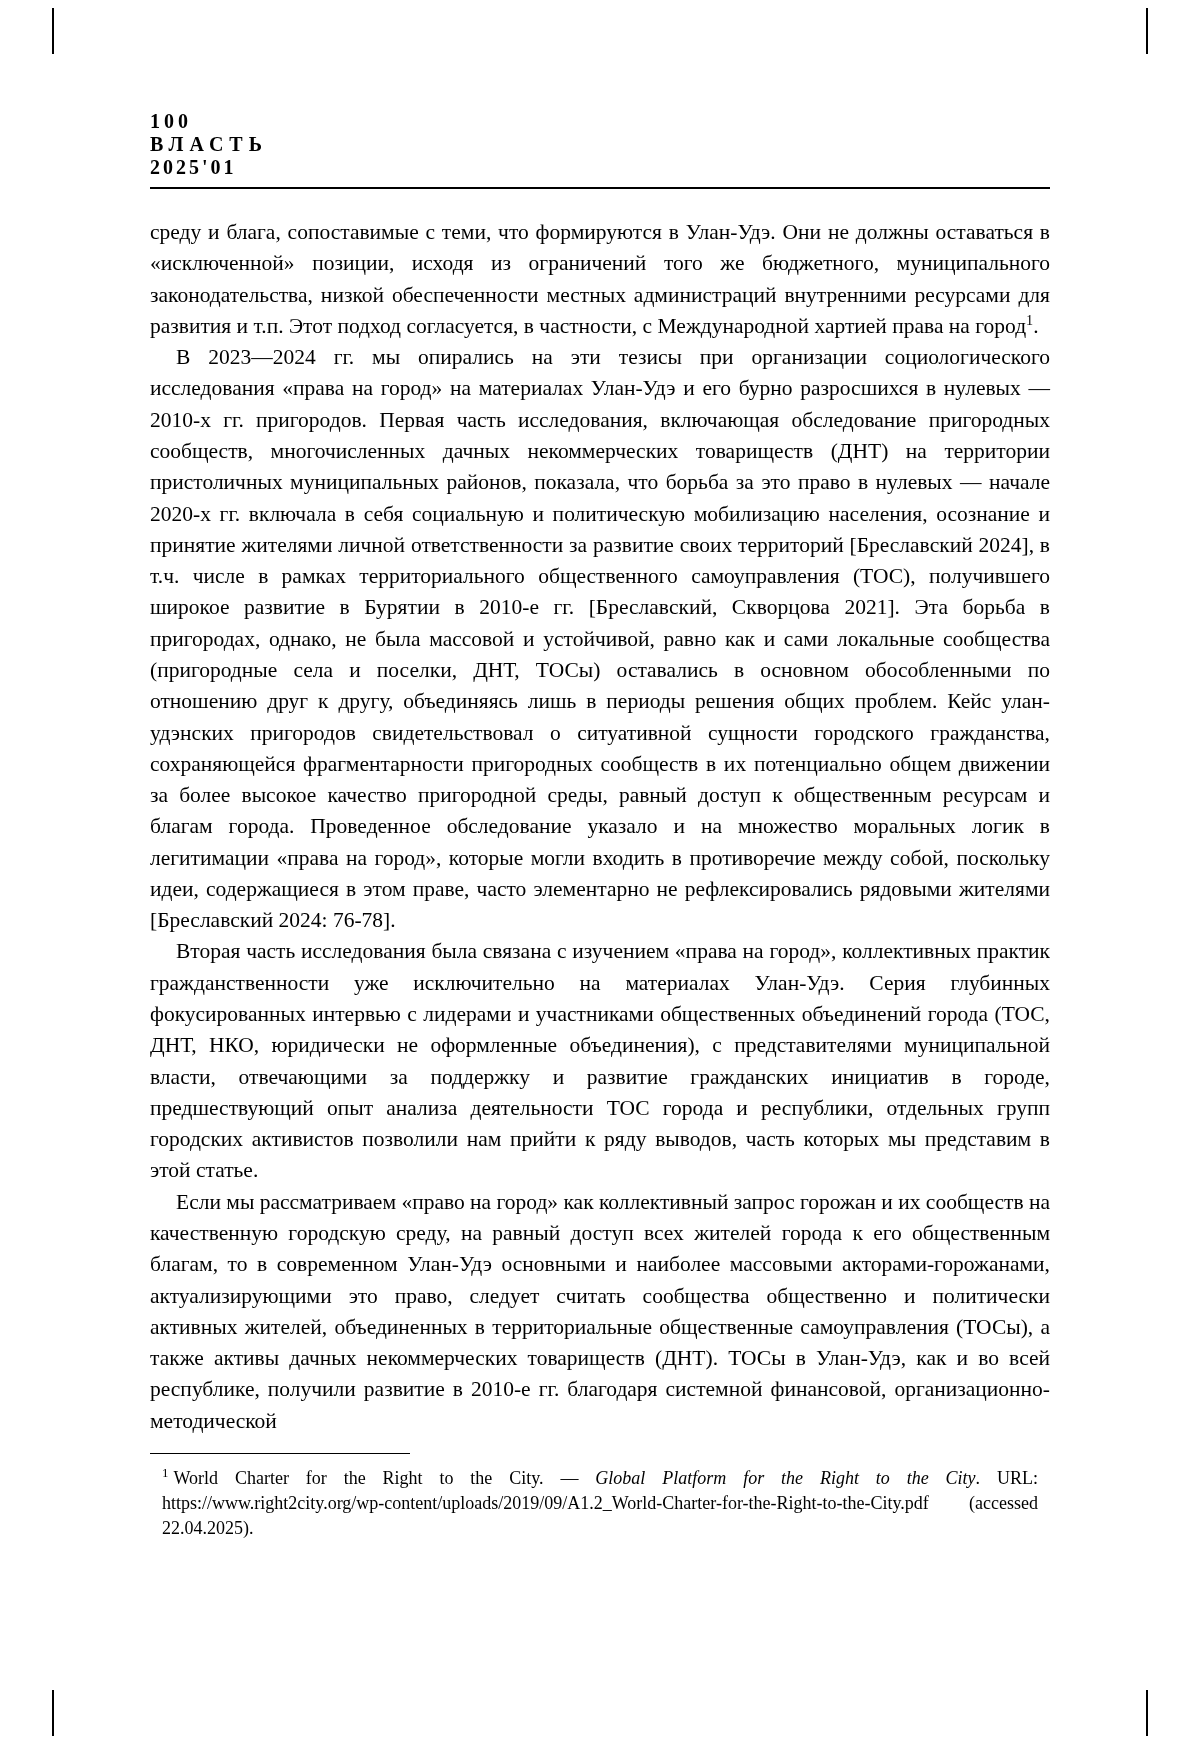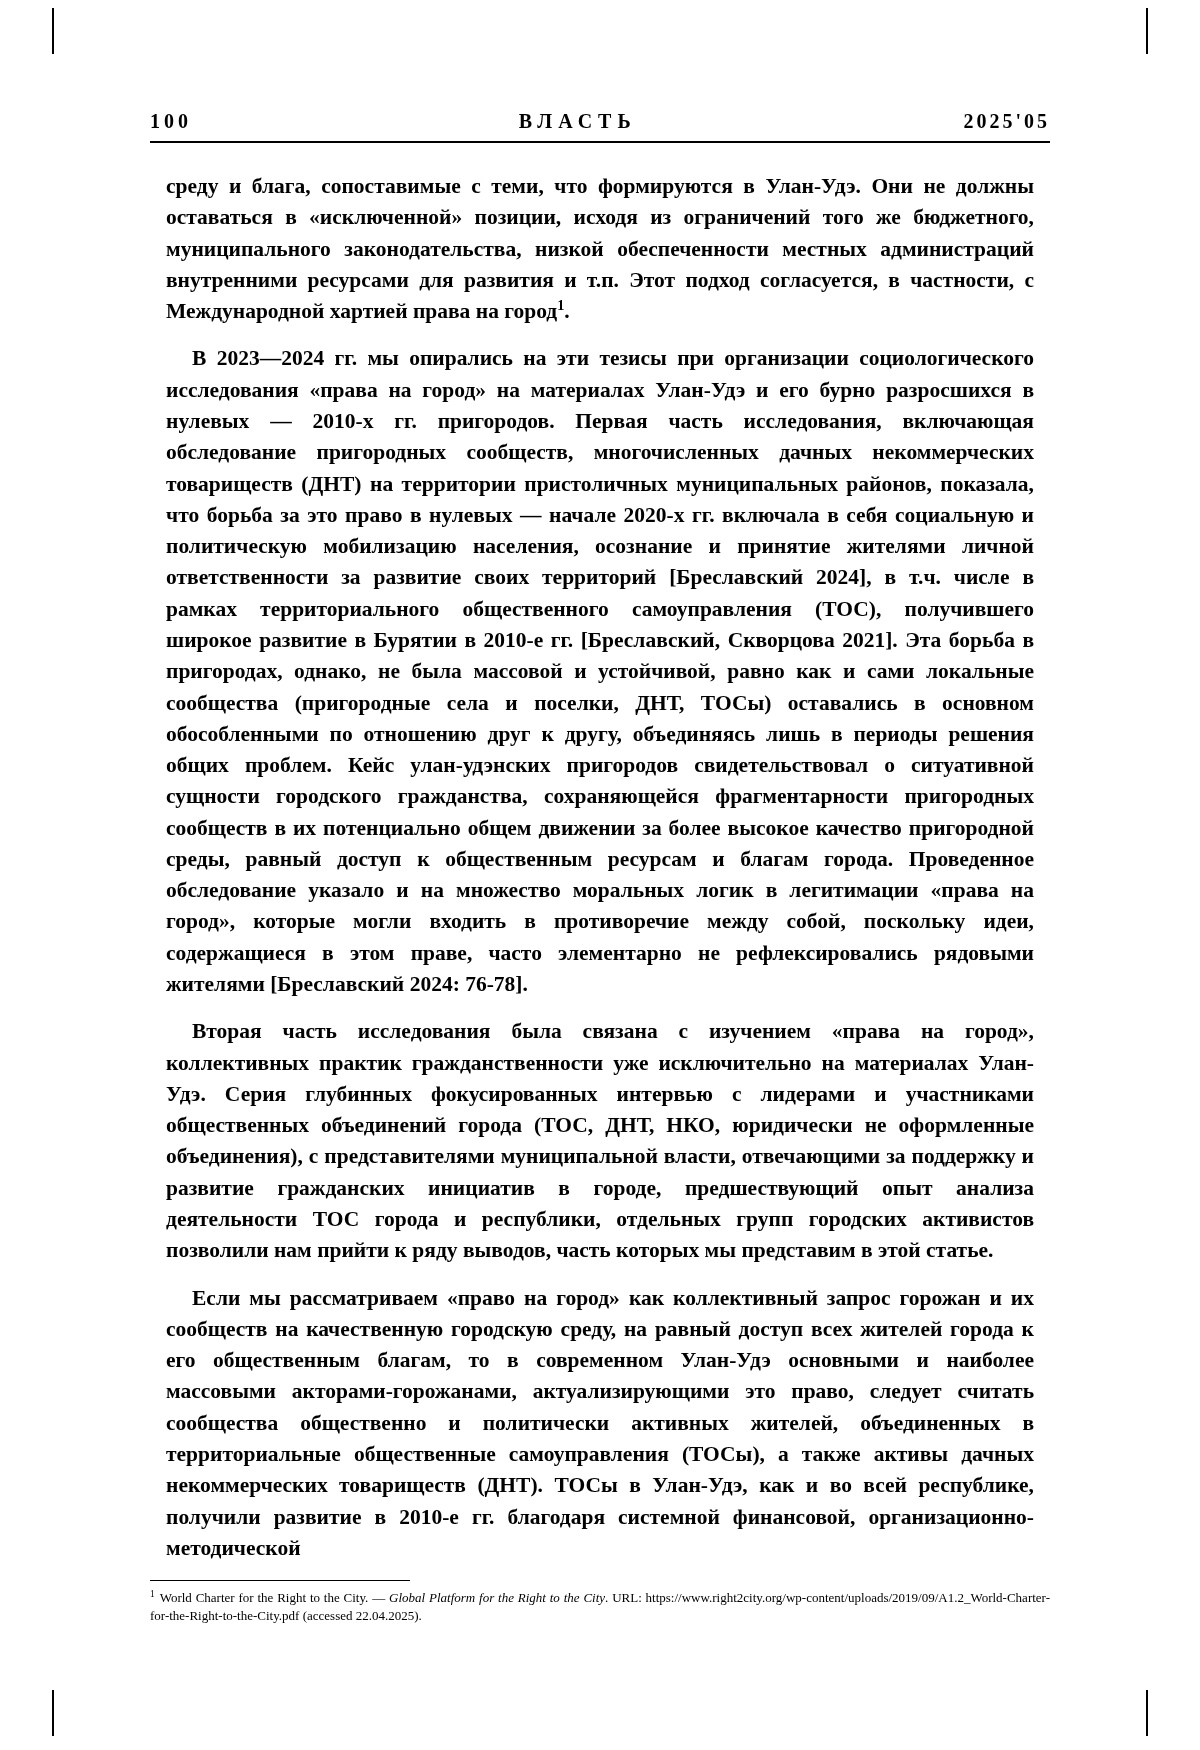--- a/index.html
+++ b/index.html
@@ -35,38 +35,38 @@
   
   .runhead {
     display: flex;
     justify-content: space-between;
     align-items: baseline;
     font-family: "Liberation Serif", serif;
     font-size: 20px;
     font-weight: bold;
     letter-spacing: 3px;
     padding-bottom: 8px;
+    flex-direction: column;
   }
   .runhead .folio { letter-spacing: 4px; }
   .runhead .journal { letter-spacing: 6px; text-align: center; }
   .runhead .issue { letter-spacing: 3px; }
   .rule {
     border-bottom: 2.5px solid #000;
     margin-bottom: 28px;
   }
 
   
   p.body {
-    margin: 16px;
+    margin: 0;
     font-size: 21.5px;
     line-height: 1.455;
     text-align: justify;
     text-justify: inter-word;
     hyphens: manual;
-    font-weight: bold;
   }
   p.body.indent { text-indent: 26px; }
 
   h3.subhead {
     margin: 24px 0 0 0;
     text-indent: 26px;
     font-size: 21px;
     font-weight: bold;
     font-family: "Liberation Serif", serif;
   }
@@ -80,22 +80,22 @@
   
   .footnote-wrap {
     margin-top: 16px;
   }
   .footnote-rule {
     width: 260px;
     border-top: 1.6px solid #000;
     margin-bottom: 8px;
   }
   p.footnote {
-    margin: 0;
-    font-size: 13px;
+    margin: 12px;
+    font-size: 18px;
     line-height: 1.38;
     text-align: justify;
   }
   p.footnote .fnnum {
     font-size: 0.72em;
     vertical-align: super;
     line-height: 0;
     margin-right: 5px;
   }
   .ital { font-style: italic; }
@@ -106,21 +106,21 @@
 <div class="crop-mark crop-tl"></div>
 <div class="crop-mark crop-tr"></div>
 <div class="crop-mark crop-bl"></div>
 <div class="crop-mark crop-br"></div>
 
 <div class="page">
 
   <div class="runhead">
     <span class="folio">100</span>
     <span class="journal">ВЛАСТЬ</span>
-    <span class="issue">2025'05</span>
+    <span class="issue">2025'01</span>
   </div>
   <div class="rule"></div>
 
   <p class="body"><span>среду и блага, сопоставимые с теми, что формируются в Улан-Удэ. Они не должны оставаться в «исключенной» позиции, исходя из ограничений того же бюджетного, муниципального законодательства, низкой обеспеченности местных администраций внутренними ресурсами для развития и т.п. Этот подход согласуется, в частности, с Международной хартией права на город</span><sup class="fnref">1</sup><span>.</span></p>
 
   <p class="body indent">В 2023—2024 гг. мы опирались на эти тезисы при организации социологического исследования «права на город» на материалах Улан-Удэ и его бурно разросшихся в нулевых — 2010-х гг. пригородов. Первая часть исследования, включающая обследование пригородных сообществ, многочисленных дачных некоммерческих товариществ (ДНТ) на территории пристоличных муниципальных районов, показала, что борьба за это право в нулевых — начале 2020-х гг. включала в себя социальную и политическую мобилизацию населения, осознание и принятие жителями личной ответственности за развитие своих территорий [Бреславский 2024], в т.ч. числе в рамках территориального общественного самоуправления (ТОС), получившего широкое развитие в Бурятии в 2010-е гг. [Бреславский, Скворцова 2021]. Эта борьба в пригородах, однако, не была массовой и устойчивой, равно как и сами локальные сообщества (пригородные села и поселки, ДНТ, ТОСы) оставались в основном обособленными по отношению друг к другу, объединяясь лишь в периоды решения общих проблем. Кейс улан-удэнских пригородов свидетельствовал о ситуативной сущности городского гражданства, сохраняющейся фрагментарности пригородных сообществ в их потенциально общем движении за более высокое качество пригородной среды, равный доступ к общественным ресурсам и благам города. Проведенное обследование указало и на множество моральных логик в легитимации «права на город», которые могли входить в противоречие между собой, поскольку идеи, содержащиеся в этом праве, часто элементарно не рефлексировались рядовыми жителями [Бреславский 2024: 76-78].</p>
 
   <p class="body indent">Вторая часть исследования была связана с изучением «права на город», коллективных практик гражданственности уже исключительно на материалах Улан-Удэ. Серия глубинных фокусированных интервью с лидерами и участниками общественных объединений города (ТОС, ДНТ, НКО, юридически не оформленные объединения), с представителями муниципальной власти, отвечающими за поддержку и развитие гражданских инициатив в городе, предшествующий опыт анализа деятельности ТОС города и республики, отдельных групп городских активистов позволили нам прийти к ряду выводов, часть которых мы представим в этой статье.</p>
 
 

